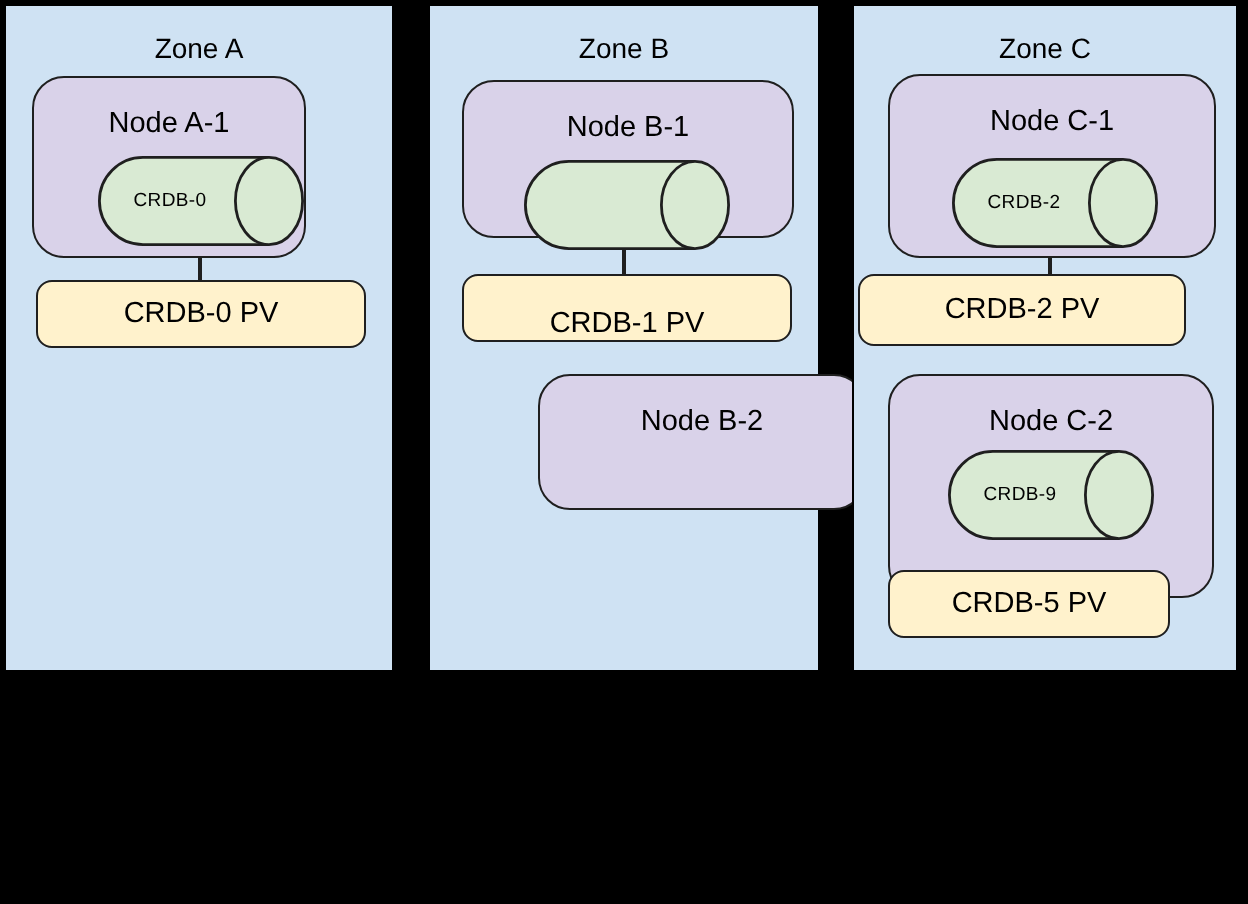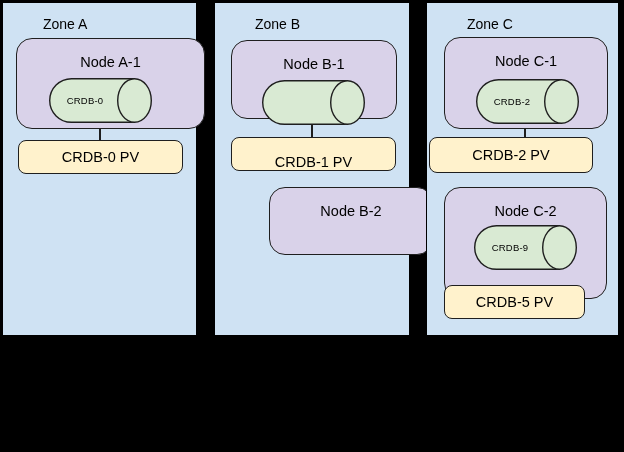--- a/index.html
+++ b/index.html
@@ -17,23 +17,23 @@
   }
   .zone {
     position: absolute;
     background: var(--zone-fill, #cfe2f3);
     border: 1.5px solid var(--zone-border, #000);
     box-sizing: border-box;
   }
   .zone-title {
     position: absolute;
     left: 0; right: 0; top: 13px;
+    text-align: center;
     font-size: 14px;
     line-height: 16px;
-    margin-left: 40px;
   }
   .node {
     position: absolute;
     background: var(--node-fill, #d9d2e9);
     border: 1.4px solid var(--shape-border, #1f1f1f);
     border-radius: 16px;
     box-sizing: border-box;
   }
   .node-title {
     position: absolute;
@@ -79,21 +79,21 @@
 </head>
 <body>
 
 <div class="canvas">
 
   <div class="zone" style="left:2px; top:2px; width:195px; height:334px;">
     <div class="zone-title">Zone A</div>
 
     <div class="connector" style="left:96px; top:112px; height:28px;"></div>
 
-    <div class="node" style="left:13px; top:35px; width:189px; height:91px;padding-left:45px;">
+    <div class="node" style="left:13px; top:35px; width:137px; height:91px;padding-left:45px;">
       <div class="node-title">Node A-1</div>
       <div class="cylinder" style="left:32px;">
         <svg width="103" height="45" viewBox="0 0 103 45">
           <path class="cyl-shape" d="M 85.5 0.7 H 22.5 A 21.8 21.8 0 0 0 22.5 44.3 H 85.5"></path>
           <ellipse class="cyl-shape" cx="85.5" cy="22.5" rx="16.8" ry="21.8"></ellipse>
         </svg>
         <span class="cyl-label">CRDB-0</span>
       </div>
     </div>
 

